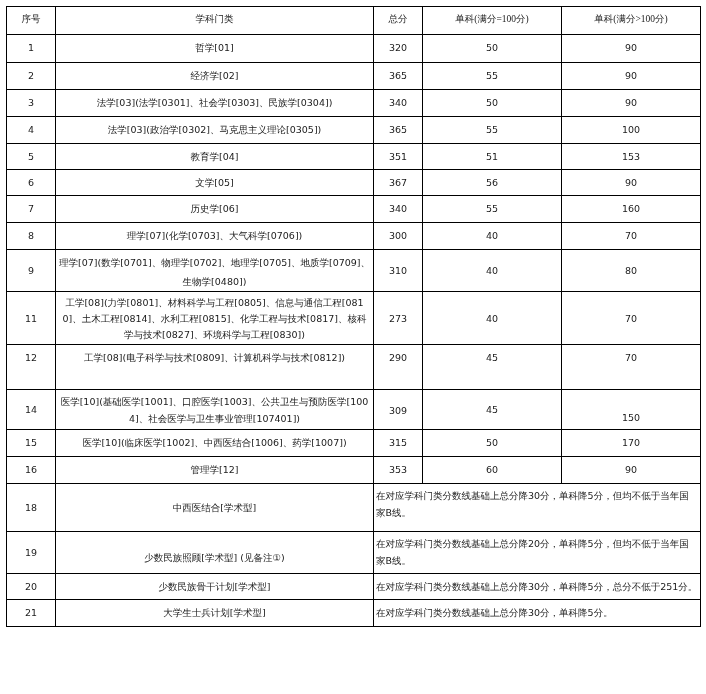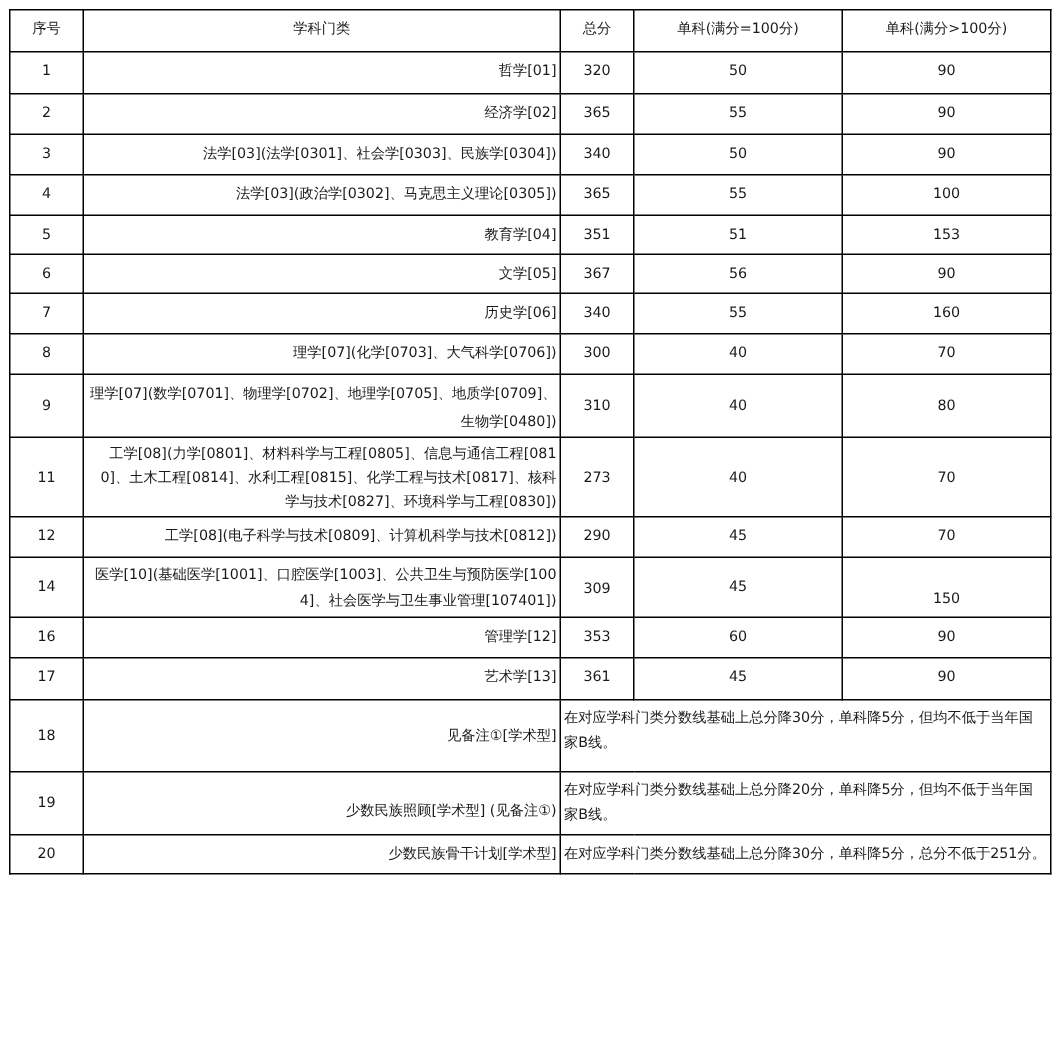--- a/index.html
+++ b/index.html
@@ -14,23 +14,23 @@
     width: 694px;
   }
   table.score td, table.score th {
     border: 1px solid #000;
     padding: 3px 2px 0 2px;
     vertical-align: top;
     line-height: 19px;
     font-weight: normal;
     overflow: hidden;
   }
-  th { text-align: center; }
+  th { text-align: center; font-family: Liberation Serif, serif; }
   td.c { text-align: center; }
-  td.l { text-align: right; }
+  td.l { text-align: center; }
   td.desc { text-align: left; word-break: break-all; }
   td.subj { word-break: break-all; }
 </style>
 </head>
 <body>
 
 <table class="score">
   <colgroup>
     <col style="width:49px">
     <col style="width:318px">
@@ -111,57 +111,62 @@
       <td class="c" style="vertical-align:middle;padding-top:0">40</td>
       <td class="c" style="vertical-align:middle;padding-top:0">80</td>
     </tr>
     <tr style="height:53px">
       <td class="c" style="vertical-align:middle;padding-top:0">11</td>
       <td class="l subj" style="line-height:16px">工学[08](力学[0801]、材料科学与工程[0805]、信息与通信工程[0810]、土木工程[0814]、水利工程[0815]、化学工程与技术[0817]、核科学与技术[0827]、环境科学与工程[0830])</td>
       <td class="c" style="vertical-align:middle;padding-top:0">273</td>
       <td class="c" style="vertical-align:middle;padding-top:0">40</td>
       <td class="c" style="vertical-align:middle;padding-top:0">70</td>
     </tr>
-    <tr style="height:27px">
+    <tr style="height:45px">
       <td class="c">12</td>
       <td class="l subj">工学[08](电子科学与技术[0809]、计算机科学与技术[0812])</td>
       <td class="c">290</td>
       <td class="c">45</td>
       <td class="c">70</td>
     </tr>
     <tr style="height:40px">
       <td class="c" style="vertical-align:middle;padding-top:0">14</td>
       <td class="l subj" style="line-height:17px">医学[10](基础医学[1001]、口腔医学[1003]、公共卫生与预防医学[1004]、社会医学与卫生事业管理[107401])</td>
       <td class="c" style="vertical-align:middle;padding-top:1px">309</td>
       <td class="c" style="vertical-align:middle;padding-top:0">45</td>
       <td class="c" style="vertical-align:middle;padding-top:16px">150</td>
     </tr>
     <tr style="height:27px">
+      <td class="c">15</td>
+      <td class="l subj">医学[10](临床医学[1002]、中西医结合[1006]、药学[1007])</td>
+      <td class="c">315</td>
+      <td class="c">50</td>
+      <td class="c">170</td>
+    </tr>
+    <tr style="height:27px">
       <td class="c">16</td>
       <td class="l subj">管理学[12]</td>
       <td class="c">353</td>
       <td class="c">60</td>
       <td class="c">90</td>
     </tr>
-    <tr style="height:28px">
-      <td class="c">17</td>
-      <td class="l subj">艺术学[13]</td>
-      <td class="c">361</td>
-      <td class="c">45</td>
-      <td class="c">90</td>
-    </tr>
     <tr style="height:48px">
       <td class="c" style="vertical-align:middle;padding-top:0">18</td>
-      <td class="l subj" style="vertical-align:middle;padding-top:0">见备注①[学术型]</td>
+      <td class="l subj" style="vertical-align:middle;padding-top:0">中西医结合[学术型]</td>
       <td colspan="3" class="desc" style="line-height:17px">在对应学科门类分数线基础上总分降30分，单科降5分，但均不低于当年国家B线。</td>
     </tr>
     <tr style="height:42px">
       <td class="c" style="vertical-align:middle;padding-top:0">19</td>
       <td class="l subj" style="vertical-align:middle;padding-top:10px">少数民族照顾[学术型] (见备注①)</td>
       <td colspan="3" class="desc" style="line-height:17px">在对应学科门类分数线基础上总分降20分，单科降5分，但均不低于当年国家B线。</td>
     </tr>
     <tr style="height:26px">
       <td class="c">20</td>
       <td class="l subj">少数民族骨干计划[学术型]</td>
       <td colspan="3" class="desc">在对应学科门类分数线基础上总分降30分，单科降5分，总分不低于251分。</td>
     </tr>
+    <tr style="height:27px">
+      <td class="c">21</td>
+      <td class="l subj">大学生士兵计划[学术型]</td>
+      <td colspan="3" class="desc">在对应学科门类分数线基础上总分降30分，单科降5分。</td>
+    </tr>
   </tbody>
 </table>
 
 </body></html>

